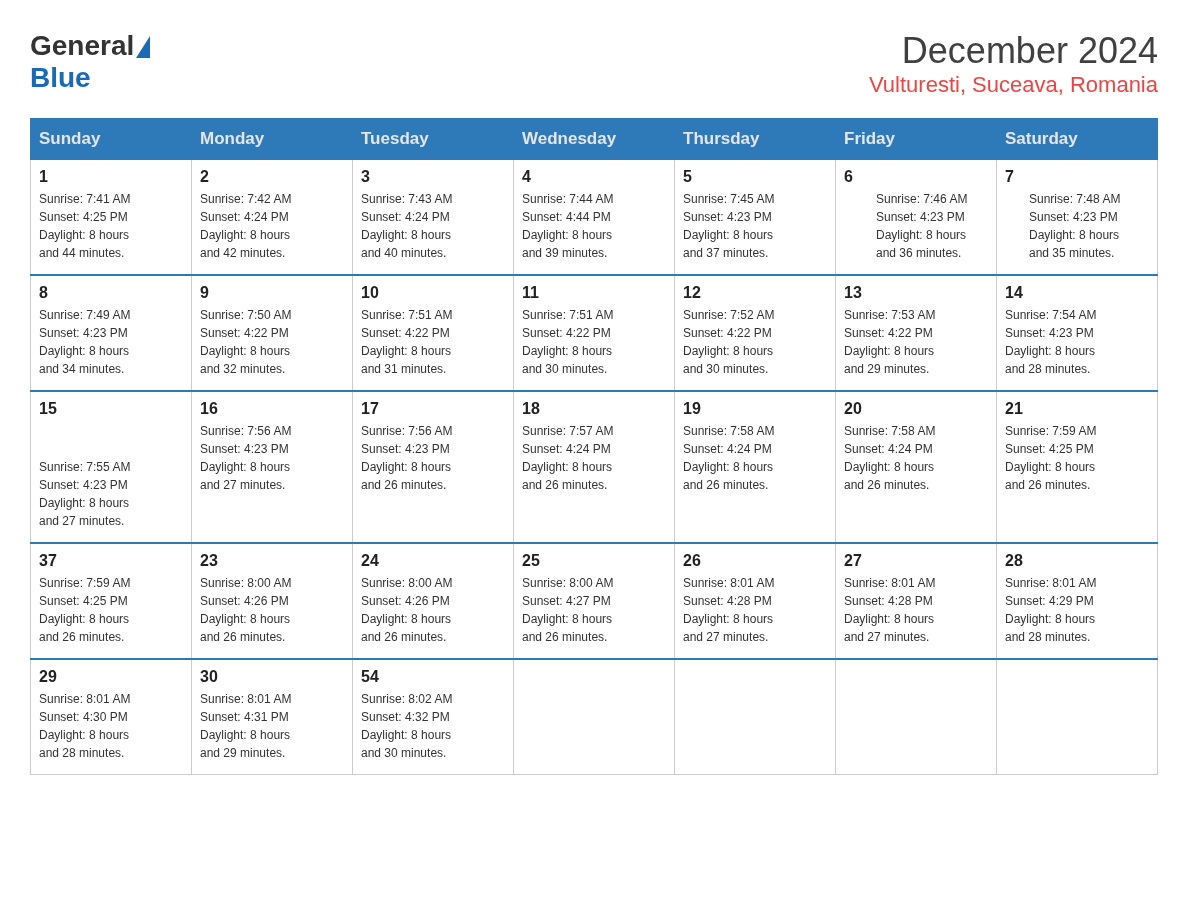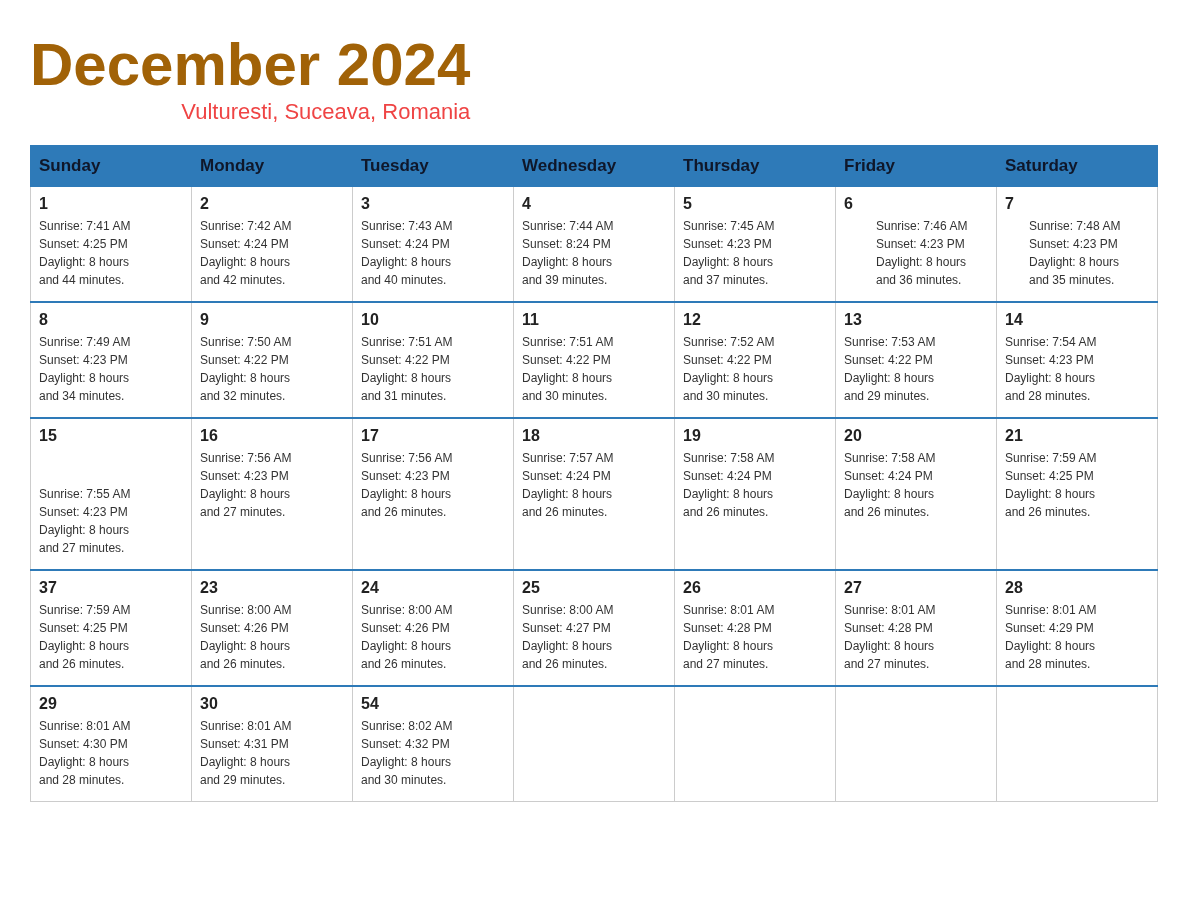--- a/index.html
+++ b/index.html
@@ -33,36 +33,36 @@
       border-right: 0px solid transparent;
       border-bottom: 22px solid #1a6ab5;
       display: inline-block;
       margin-left: 2px;
       margin-bottom: -2px;
     }
     .title-block {
       text-align: right;
     }
     .title-block h1 {
-      font-size: 60px;
-      font-weight: bold;
-      color: #a16207;
+      font-size: 36px;
+      font-weight: normal;
+      color: #404040;
     }
     .title-block h2 {
       font-size: 22px;
       font-weight: normal;
       color: #ef4444;
     }
     .calendar {
       width: 100%;
       border-collapse: collapse;
     }
     .calendar thead tr th {
       background-color: #2e7ab8;
-      color: #0f172a;
+      color: #e5e5e5;
       padding: 10px 8px;
       font-size: 17px;
       font-weight: bold;
       text-align: left;
       border: 1px solid #2e7ab8;
     }
     .calendar tbody tr td {
       vertical-align: top;
       padding: 8px 8px 12px 8px;
       font-size: 13px;
@@ -96,20 +96,27 @@
     }
     .logo-row {
       display: flex;
       align-items: center;
     }
   </style>
 </head>
 <body>
 
 <div class="header">
+  <div class="logo-wrap">
+    <div class="logo-row">
+      <span class="logo-text-general">General</span>
+      <span class="logo-triangle"></span>
+    </div>
+    <span class="logo-text-blue">Blue</span>
+  </div>
   <div class="title-block">
     <h1>December 2024</h1>
     <h2>Vulturesti, Suceava, Romania</h2>
   </div>
 </div>
 
 <table class="calendar">
   <thead>
     <tr>
     <th>Sunday</th>
@@ -140,21 +147,21 @@
         <td>
           <span class="day-num">3</span>
           <div class="day-info" style="white-space: pre-line;">Sunrise: 7:43 AM
 Sunset: 4:24 PM
 Daylight: 8 hours
 and 40 minutes.</div>
         </td>
         <td>
           <span class="day-num">4</span>
           <div class="day-info" style="white-space: pre-line;">Sunrise: 7:44 AM
-Sunset: 8:24 PM
+Sunset: 4:44 PM
 Daylight: 8 hours
 and 39 minutes.</div>
         </td>
         <td>
           <span class="day-num">5</span>
           <div class="day-info" style="white-space: pre-line;">Sunrise: 7:45 AM
 Sunset: 4:23 PM
 Daylight: 8 hours
 and 37 minutes.</div>
         </td>

